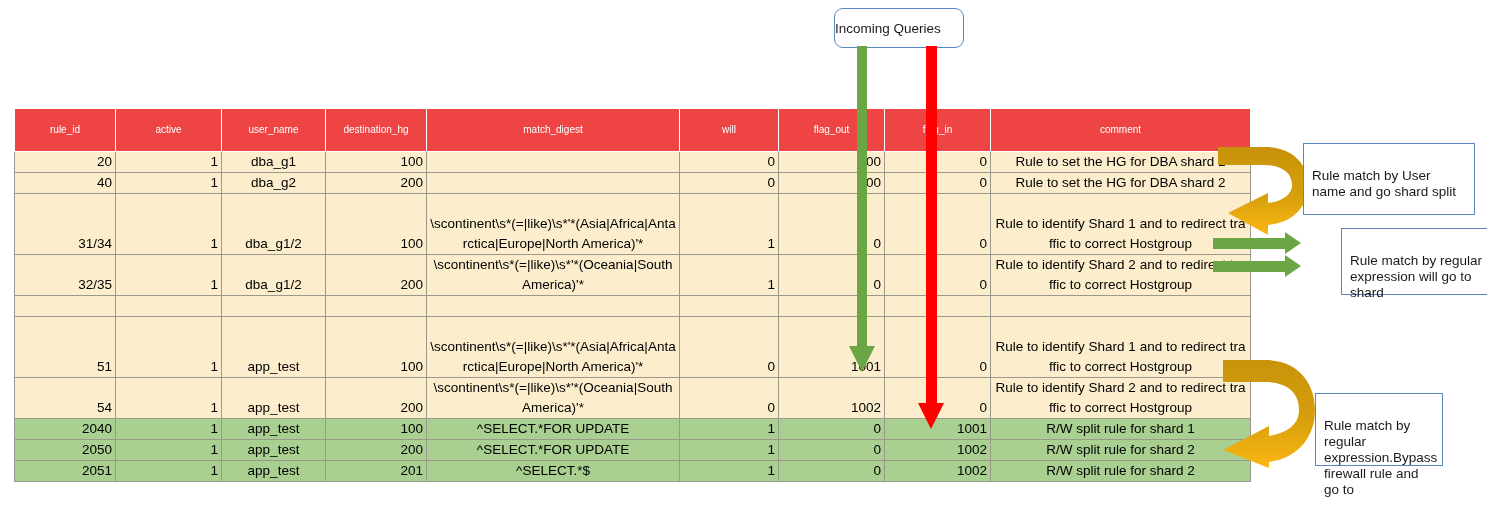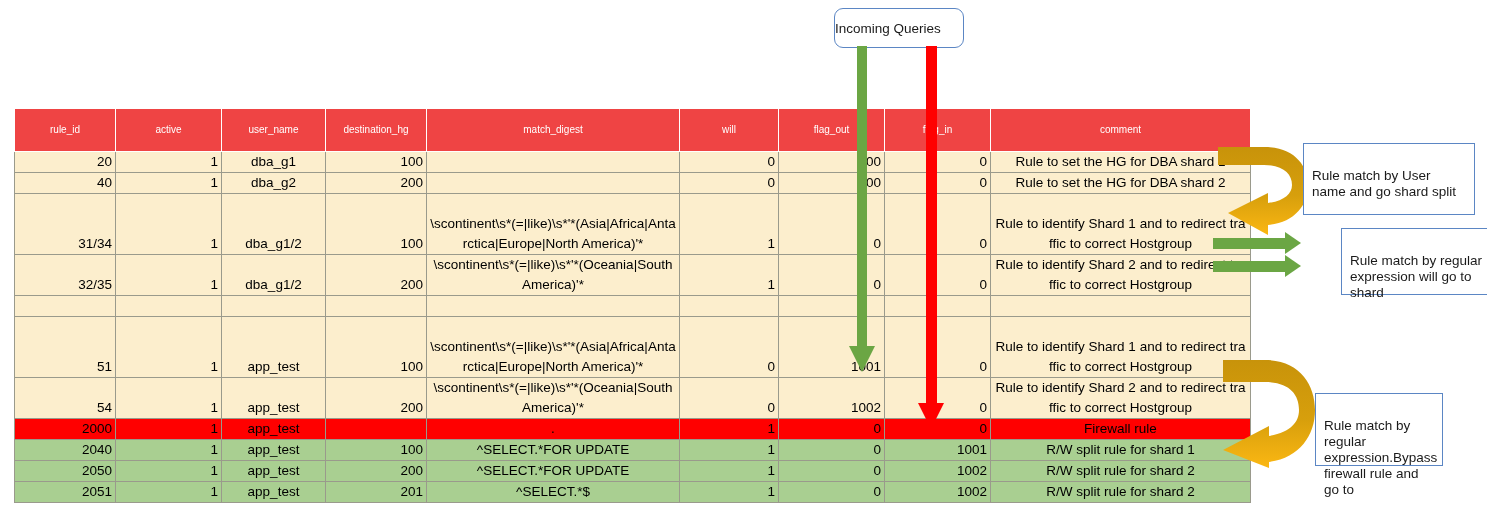--- a/index.html
+++ b/index.html
@@ -208,31 +208,20 @@
           <td class="c-rule num">54</td>
           <td class="c-active num">1</td>
           <td class="c-user txt">app_test</td>
           <td class="c-dest num">200</td>
           <td class="c-match txt">\scontinent\s*(=|like)\s*'*(Oceania|South America)'*</td>
           <td class="c-apply num">0</td>
           <td class="c-fout num">1002</td>
           <td class="c-fin num">0</td>
           <td class="c-comment txt">Rule to identify Shard 2 and to redirect traffic to correct Hostgroup</td>
         </tr>
-        <tr class="red h20">
-          <td class="c-rule num">2000</td>
-          <td class="c-active num">1</td>
-          <td class="c-user txt">app_test</td>
-          <td class="c-dest num"></td>
-          <td class="c-match txt">.</td>
-          <td class="c-apply num">1</td>
-          <td class="c-fout num">0</td>
-          <td class="c-fin num">0</td>
-          <td class="c-comment txt">Firewall rule</td>
-        </tr>
         <tr class="green h20">
           <td class="c-rule num">2040</td>
           <td class="c-active num">1</td>
           <td class="c-user txt">app_test</td>
           <td class="c-dest num">100</td>
           <td class="c-match txt">^SELECT.*FOR UPDATE</td>
           <td class="c-apply num">1</td>
           <td class="c-fout num">0</td>
           <td class="c-fin num">1001</td>
           <td class="c-comment txt">R/W split rule for shard 1</td>

